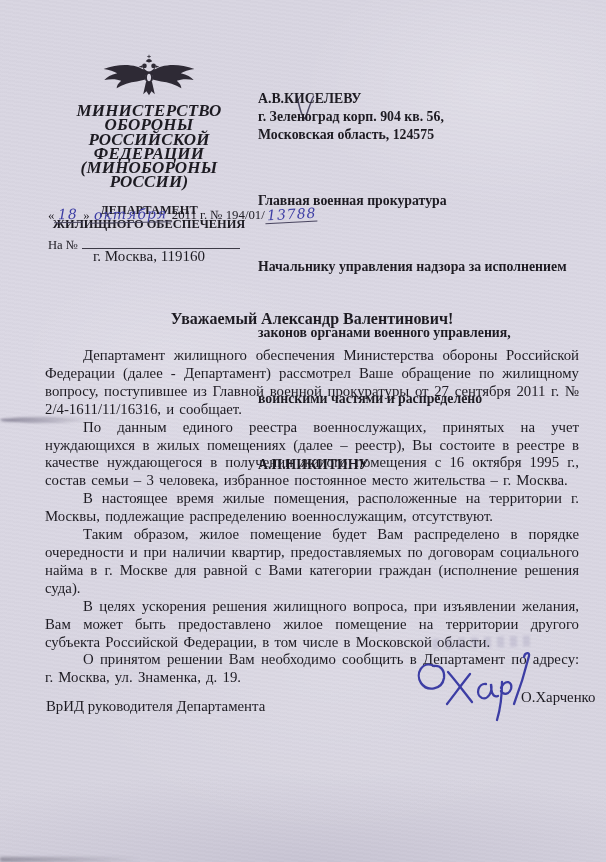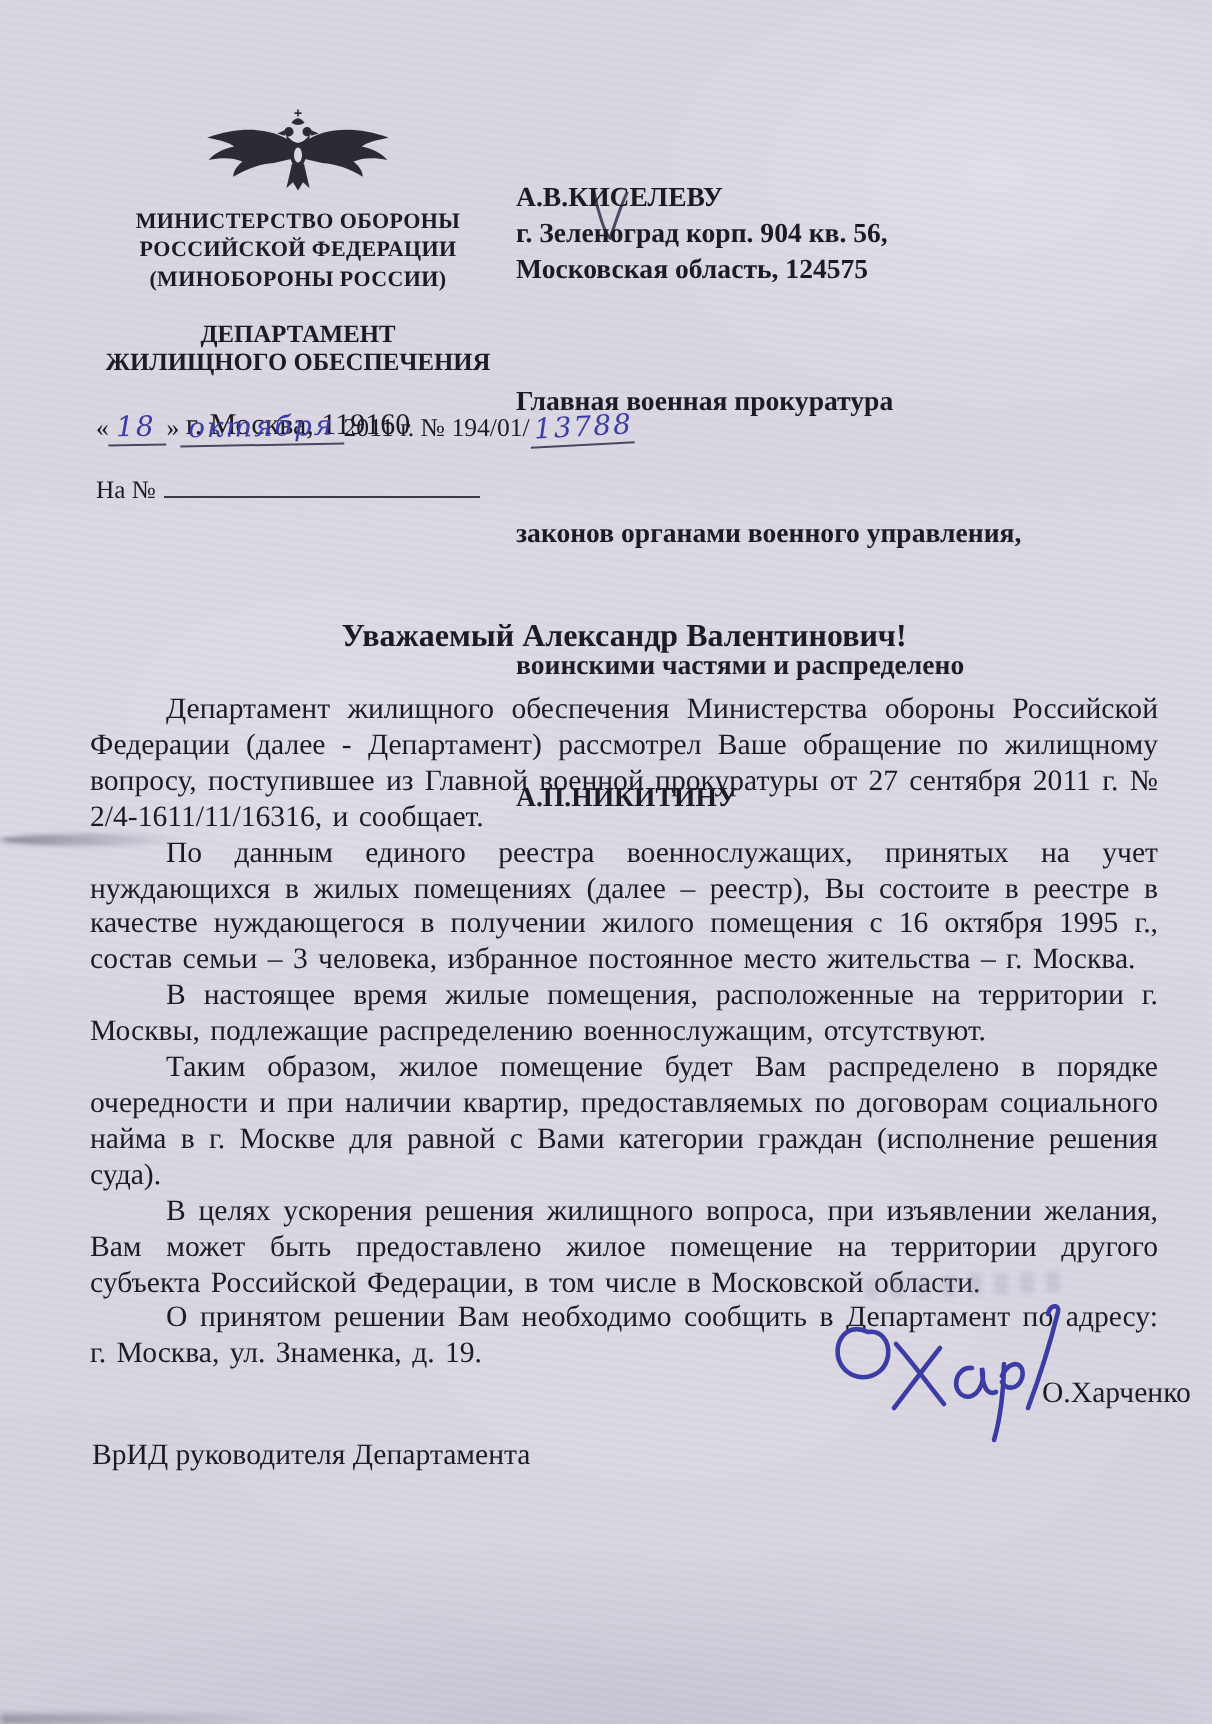--- a/index.html
+++ b/index.html
@@ -15,21 +15,21 @@
     font-family:"Liberation Serif","DejaVu Serif",serif;
     color:#1d1b22;
   }
   .texture {
     position:absolute; inset:0; pointer-events:none;
     background: repeating-linear-gradient(8deg, rgba(255,255,255,0.02) 0 2px, rgba(20,18,30,0.012) 2px 4px);
   }
   
   .letterhead { position:absolute; left:44px; top:54px; width:210px; text-align:center; }
   .emblem { display:block; margin:0 auto 4px auto; width:96px; height:46px; }
-  .org-line  { font-weight:bold; font-size:11px; line-height:14.3px; letter-spacing:0.2px; }
+  .org-line  { font-weight:bold; font-size:17px; line-height:14.3px; letter-spacing:0.2px;font-style:italic; }
   .dept-block { margin-top:13px; }
   .dept-line { font-weight:bold; font-size:12.4px; line-height:14.5px; }
   .city-line { margin-top:16px; font-size:15px; }
   .date-line { position:absolute; left:48px; top:206px; width:260px; font-size:12.8px; white-space:nowrap; text-align:left; }
   .hw { font-family:"DejaVu Serif",serif; font-style:italic; color:#3c3da4; letter-spacing:1px; font-size:14px; }
   .hw-underline { border-bottom:1px solid #4a4660; padding:0 5px 0 4px; display:inline-block; transform:rotate(-1deg); }
   .hw-number { padding-left:2px; display:inline-block; transform:rotate(-3deg); border-bottom:1px solid #4a4660; }
   .ref-line { position:absolute; left:48px; top:236px; font-size:12.6px; }
   .ref-underline { display:inline-block; width:158px; border-bottom:1px solid #3c3a46; height:12px; margin-left:4px; }
   
@@ -40,21 +40,21 @@
   .recipient-office div { font-size:13.8px; line-height:18px;margin-top:48px; }
   .hand-check { position:absolute; left:294px; top:93px; width:22px; height:30px; }
   
   .body-block { position:absolute; left:45px; top:310px; width:534px; }
   .salutation { text-align:center; font-weight:bold; font-size:16px; margin:0 0 19px 0; }
   .body-block p {
     margin:0; font-size:14.8px; line-height:17.9px;
     text-align:justify; text-indent:38px; word-spacing:1.5px;
   }
   
-  .sig-label { position:absolute; left:46px; top:720px; font-size:14.8px; }
+  .sig-label { position:absolute; left:46px; top:698px; font-size:14.8px; }
   .sig-name  { position:absolute; left:521px; top:689px; font-size:14.8px; }
   .sig-stroke { position:absolute; left:414px; top:650px; width:118px; height:76px; }
   
   .edge-smear {
     position:absolute; left:0px; top:417px; width:92px; height:6px; border-radius:50%;
     background:linear-gradient(90deg, rgba(75,70,95,0.55), rgba(75,70,95,0)); filter:blur(1px);
   }
   .ink-transfer {
     position:absolute; left:432px; top:637px; width:102px; height:11px; border-radius:3px;
     background:repeating-linear-gradient(90deg, rgba(125,118,160,0.30) 0 7px, transparent 7px 13px);
@@ -108,20 +108,21 @@
   <svg class="hand-check" viewBox="0 0 22 30">
     <path d="M3 3 C5 13 8.5 24 11 26 C13 21 16.5 9 19.5 3.5" fill="none" stroke="#4c4862" stroke-width="1.5" stroke-linecap="round"></path>
   </svg>
 
   <div class="recipient">
     <div class="recipient-name">А.В.КИСЕЛЕВУ</div>
     <div class="recipient-addr">г. Зеленоград корп. 904 кв. 56,</div>
     <div class="recipient-addr">Московская область, 124575</div>
     <div class="recipient-office">
       <div>Главная военная прокуратура</div>
+      <div>Начальнику управления надзора за исполнением</div>
       <div>законов органами военного управления,</div>
       <div>воинскими частями и распределено</div>
       <div>А.П.НИКИТИНУ</div>
     </div>
   </div>
 
   <div class="body-block">
     <div class="salutation">Уважаемый Александр Валентинович!</div>
     <p>Департамент жилищного обеспечения Министерства обороны Российской Федерации (далее - Департамент) рассмотрел Ваше обращение по жилищному вопросу, поступившее из Главной военной прокуратуры от 27 сентября 2011 г. № 2/4-1611/11/16316, и сообщает.</p>
     <p>По данным единого реестра военнослужащих, принятых на учет нуждающихся в жилых помещениях (далее – реестр), Вы состоите в реестре в качестве нуждающегося в получении жилого помещения с 16 октября 1995 г., состав семьи – 3 человека, избранное постоянное место жительства – г. Москва.</p>

